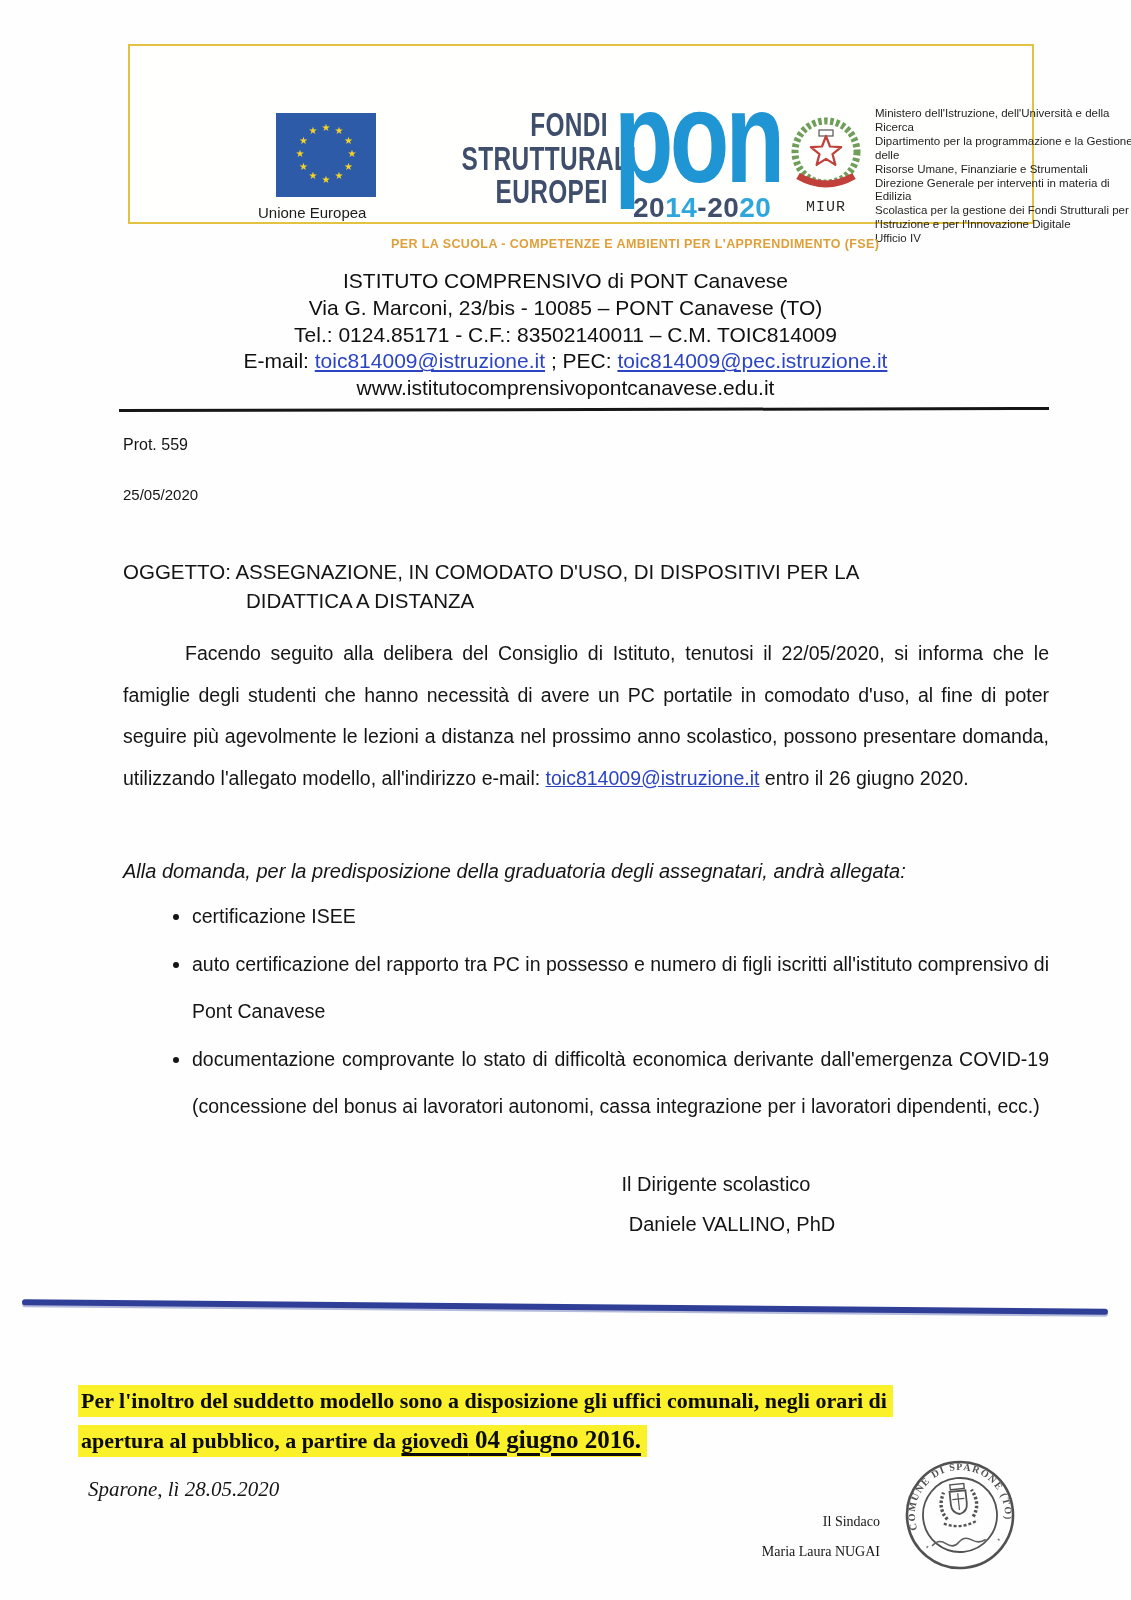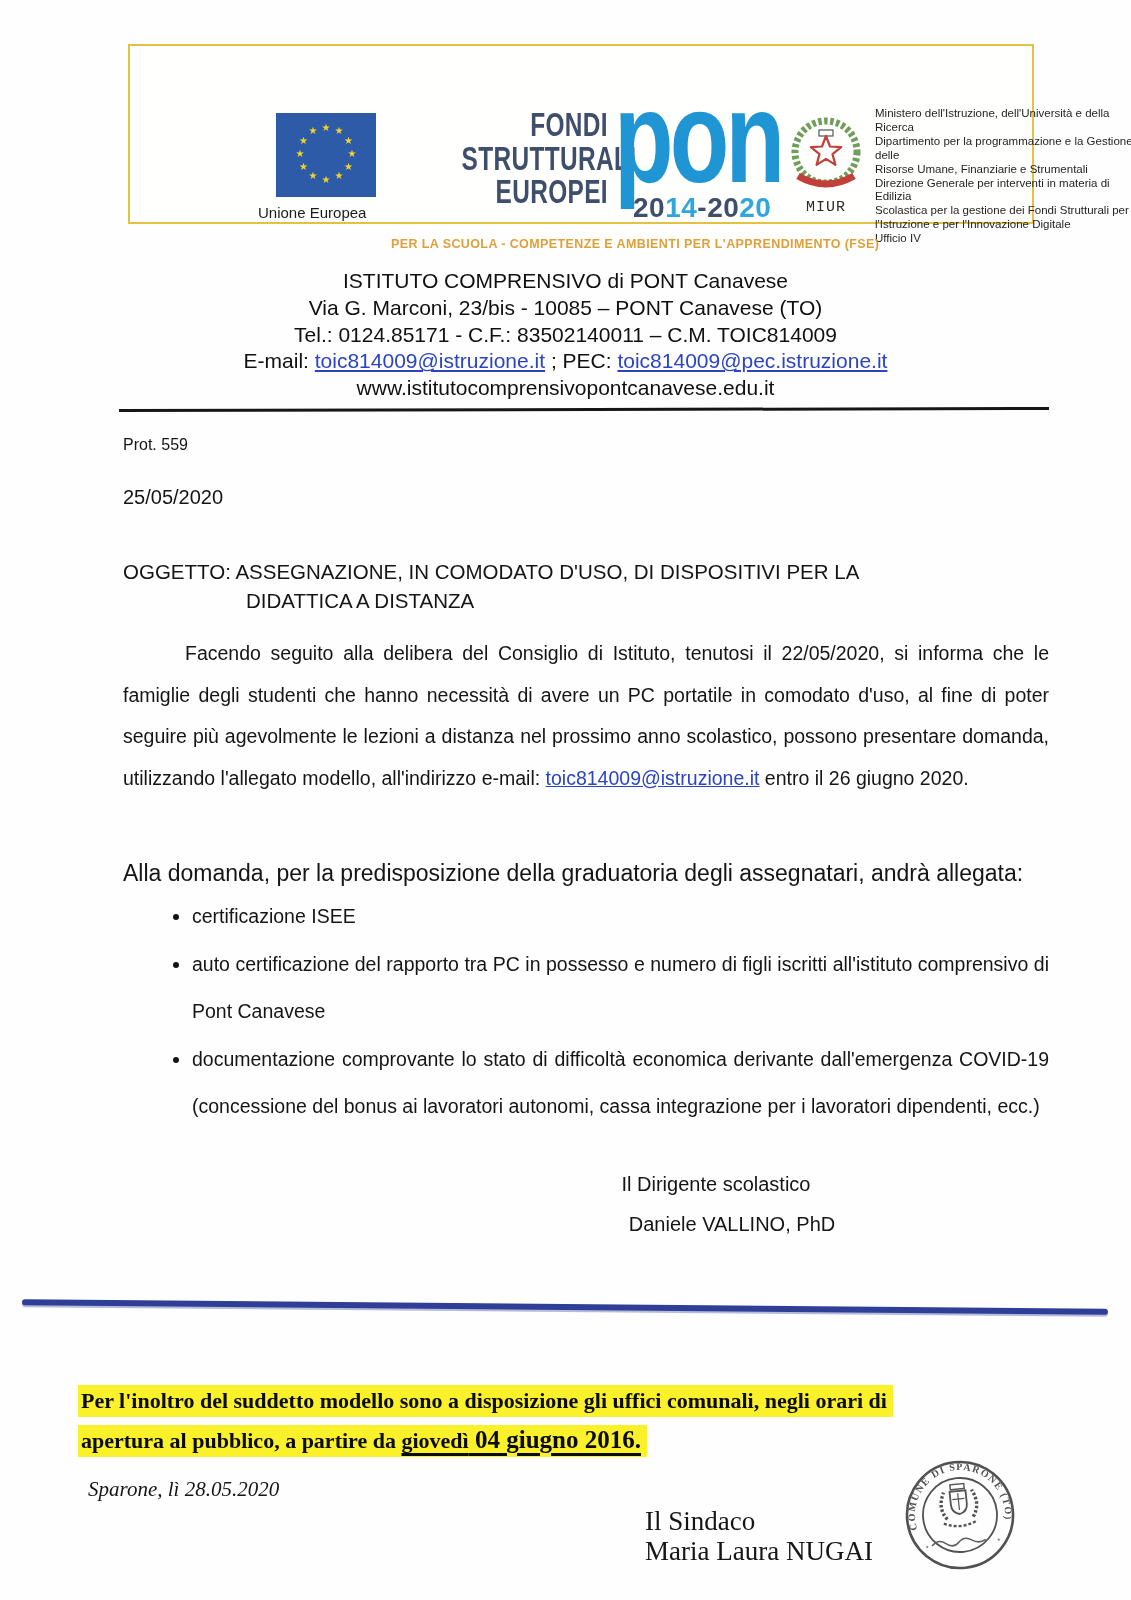--- a/index.html
+++ b/index.html
@@ -41,26 +41,26 @@
   
   .school { left:103px; top:256px; width:925px; text-align:center;
     font-size:21px; line-height:26.8px; color:#101010;margin-top:12px; }
   a.doc-link { color:var(--link-blue,#2b44c4); text-decoration:underline; }
 
   .divider { left:119px; top:408px; width:930px; height:3px;
     background:#161616; transform:rotate(-0.12deg); }
 
   
   .prot { left:123px; top:436px; font-size:16px; }
-  .ldate { left:123px; top:486px; font-size:20px; }
+  .ldate { left:123px; top:486px; font-size:15px; }
   .subject1 { left:123px; top:560px; font-size:20.5px; white-space:nowrap; }
   .subject2 { left:246px; top:589px; font-size:20.5px; white-space:nowrap; }
   .para1 { left:123px; top:633px; width:926px; font-size:19.5px;
     line-height:41.5px; text-align:justify; text-indent:62px; }
-  .para2 { left:123px; top:860px; font-size:23px; white-space:nowrap; }
+  .para2 { left:123px; top:860px; font-size:20px; white-space:nowrap;font-style:italic; }
   .bullets { left:123px; top:893px; width:926px; padding-left:69px;
     font-size:19.5px; line-height:47.5px; list-style:disc; }
   .bullets li { text-align:justify; }
   .sig1 { left:566px; top:1173px; width:300px; text-align:center; font-size:20px; }
   .sig2 { left:582px; top:1213px; width:300px; text-align:center; font-size:20px; }
 
   
   .pen-line { left:22px; top:1304px; width:1086px; height:6px;
     background:var(--marker-blue,#2f3f97); border-radius:3px;
     transform:rotate(0.5deg); box-shadow:0 2px 0 rgba(47,63,151,.35); }
@@ -72,22 +72,22 @@
   .hl { background:var(--highlight-yellow,#faf12b);
     padding:3px 6px 4px 3px; -webkit-box-decoration-break:clone;
     box-decoration-break:clone; }
   .u-date { text-decoration:underline; text-decoration-thickness:3px;
     text-underline-offset:5px; }
   .u-big { font-size:25px; }
 
   
   .place-date { left:88px; top:1477px; font-family:"Liberation Serif", serif;
     font-style:italic; font-size:21px; }
-  .mayor { left:645px; top:1507px; width:235px; text-align:left;
-    font-family:"Liberation Serif", serif; font-size:27px; line-height:29.5px; }
+  .mayor { left:645px; top:1507px; width:235px; text-align:right;
+    font-family:"Liberation Serif", serif; font-size:14px; line-height:29.5px; }
   .stamp { left:903px; top:1458px; width:114px; height:114px;
     transform:rotate(-6deg); opacity:.88; }
   .stamp-text { font-family:"Liberation Serif", serif; font-size:10px;
     font-weight:700; letter-spacing:1.3px; fill:#383838; }
   .stamp-star { font-size:7px; fill:#383838; text-anchor:middle; }
 </style>
 </head>
 <body style="--accent-yellow-border: #e2c240; --eu-blue: #2d5ba7; --star-yellow: #f5d327; --logo-navy: #3f4e6b; --pon-blue: #2095d3; --pon-light-blue: #2fa7dd; --tagline-orange: #dfa03a; --link-blue: #2b44c4; --highlight-yellow: #faf12b; --marker-blue: #2f3f97;">
 
 <div class="page">

